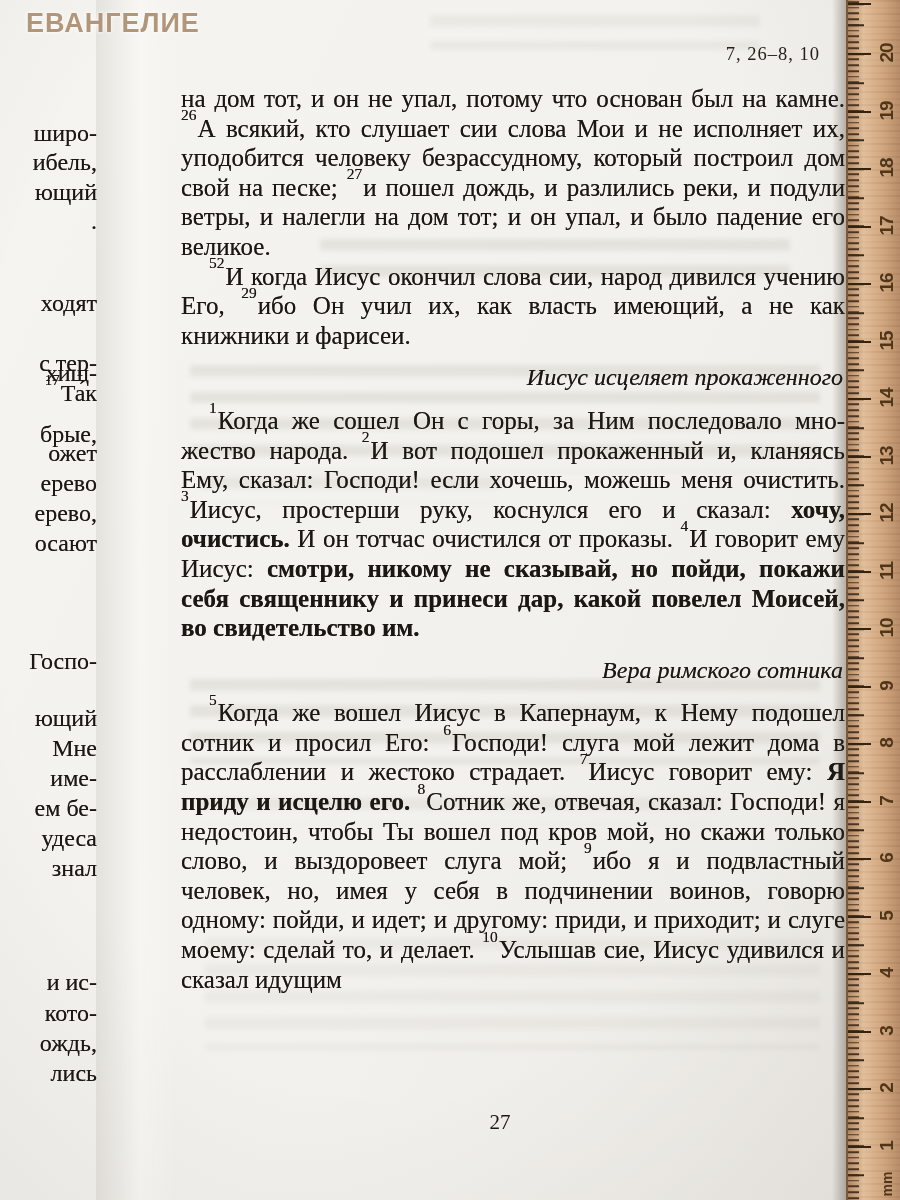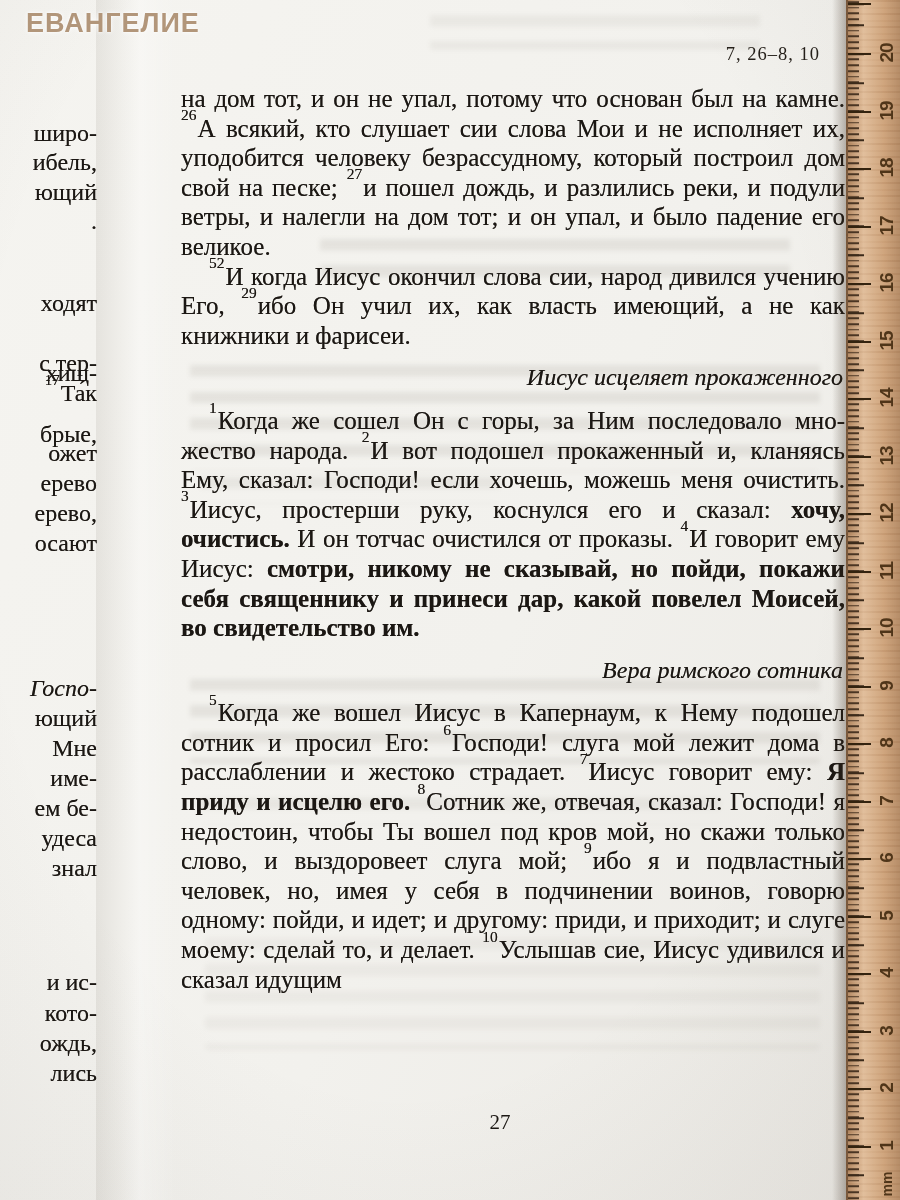--- a/index.html
+++ b/index.html
@@ -89,21 +89,21 @@
     <div class="frag" style="top: 208px;">.</div>
     <div class="frag" style="top: 290px;">ходят</div>
     <div class="frag" style="top: 320px; margin-top: 40px;">хищ-</div>
     <div class="frag" style="top: 350px;">с тер-</div>
     <div class="frag" style="top: 380px;"><sup class="verse">17</sup>Та́к</div>
     <div class="frag" style="top: 386px; margin-top: 35px;">брые,</div>
     <div class="frag" style="top: 440px;">ожет</div>
     <div class="frag" style="top: 470px;">ерево</div>
     <div class="frag" style="top: 500px;">ерево,</div>
     <div class="frag" style="top: 530px;">осают</div>
-    <div class="frag" style="top: 675px; font-style: italic;">Госпо-</div>
+    <div class="frag" style="top: 648px;">Госпо-</div>
     <div class="frag" style="top: 705px;">ющий</div>
     <div class="frag" style="top: 735px;">Мне</div>
     <div class="frag" style="top: 765px;">име-</div>
     <div class="frag" style="top: 795px;">ем бе-</div>
     <div class="frag" style="top: 825px;">удеса</div>
     <div class="frag" style="top: 855px;">знал</div>
     <div class="frag" style="top: 969px;">и ис-</div>
     <div class="frag" style="top: 1000px;">кото-</div>
     <div class="frag" style="top: 1030px;">ождь,</div>
     <div class="frag" style="top: 1060px;">лись</div>

